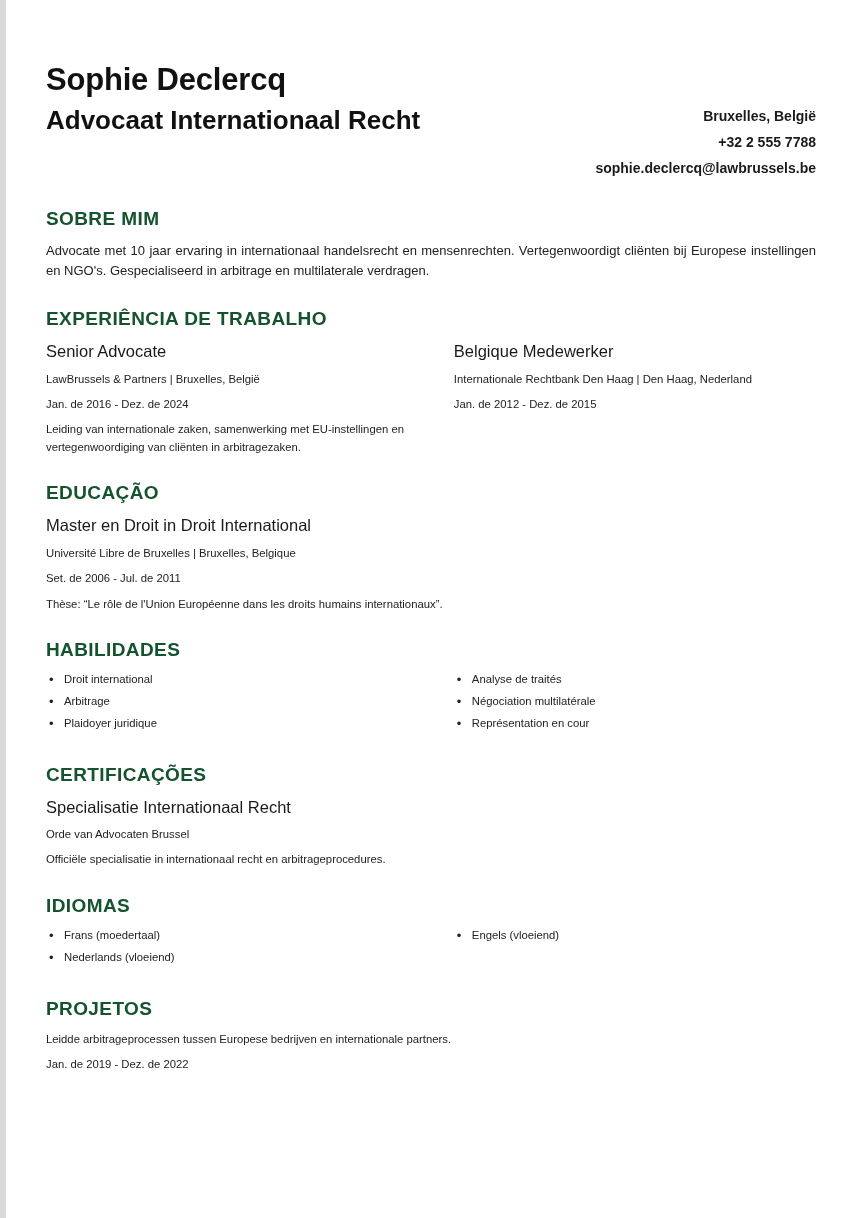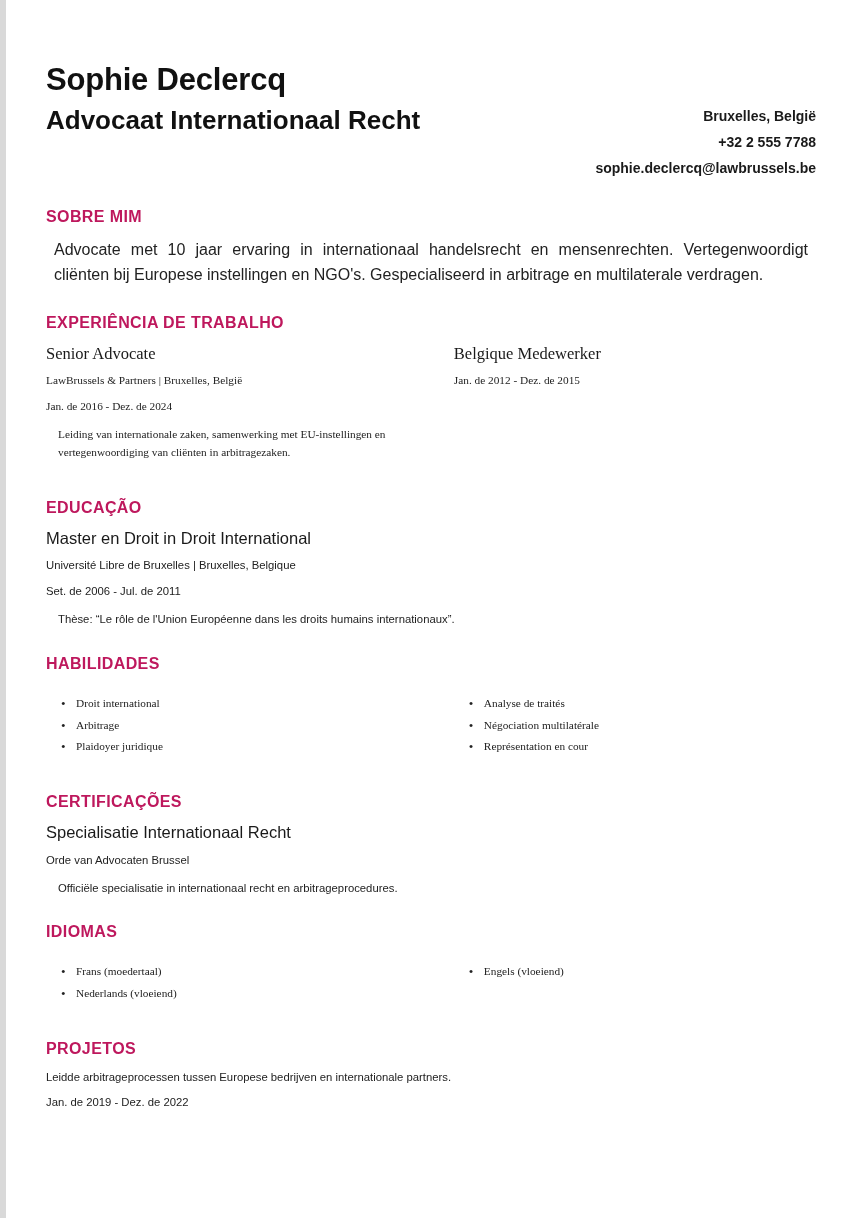--- a/index.html
+++ b/index.html
@@ -69,70 +69,69 @@
   }
   .header-right div {
     white-space: nowrap;
   }
 
   
   .section {
     margin-top: 26px;
   }
   .section-title {
-    font-size: 16px;
+    font-size: 19px;
     font-weight: bold;
     letter-spacing: 0.4px;
     margin: 4px 0 11px 0;
-    color: #be185d;
+    color: #14532d;
   }
   .entry-title {
     font-size: 16.5px;
     font-weight: normal;
     line-height: 1.3;
     margin: 0 0 8px 0;
     color: #1a1a1a;
   }
   .meta {
     font-size: 11.3px;
     line-height: 1.45;
     margin: 0 0 9px 0;
     color: #222222;
   }
   .desc {
     font-size: 11.3px;
     line-height: 1.55;
-    margin: 12px;
+    margin: 0;
     color: #222222;
   }
   .summary {
-    font-size: 16px;
+    font-size: 13px;
     line-height: 1.6;
-    margin: 8px;
+    margin: 0;
     color: #222222;
     max-width: 780px;
     text-align: justify;
   }
   .two-col {
     display: flex;
     gap: 30px;
-    font-family: Liberation Serif, serif;
   }
   .col {
     width: 50%;
     box-sizing: border-box;
   }
   .col-right {
     padding-left: 8px;
   }
 
   
   ul.bullets {
     list-style: none;
-    margin: 12px;
+    margin: 0;
     padding: 0;
   }
   ul.bullets li {
     position: relative;
     padding-left: 18px;
     font-size: 11.3px;
     line-height: 1.4;
     margin-bottom: 6px;
     color: #222222;
   }
@@ -172,20 +171,21 @@
     <h3 class="section-title">EXPERIÊNCIA DE TRABALHO</h3>
     <div class="two-col">
       <div class="col">
         <div class="entry-title">Senior Advocate</div>
         <div class="meta">LawBrussels &amp; Partners | Bruxelles, België</div>
         <div class="meta">Jan. de 2016 - Dez. de 2024</div>
         <div class="desc">Leiding van internationale zaken, samenwerking met EU-instellingen en vertegenwoordiging van cliënten in arbitragezaken.</div>
       </div>
       <div class="col col-right">
         <div class="entry-title">Belgique Medewerker</div>
+        <div class="meta">Internationale Rechtbank Den Haag | Den Haag, Nederland</div>
         <div class="meta">Jan. de 2012 - Dez. de 2015</div>
       </div>
     </div>
   </div>
 
   <div class="section">
     <h3 class="section-title">EDUCAÇÃO</h3>
     <div>
       <div class="entry-title">Master en Droit in Droit International</div>
       <div class="meta">Université Libre de Bruxelles | Bruxelles, Belgique</div>

